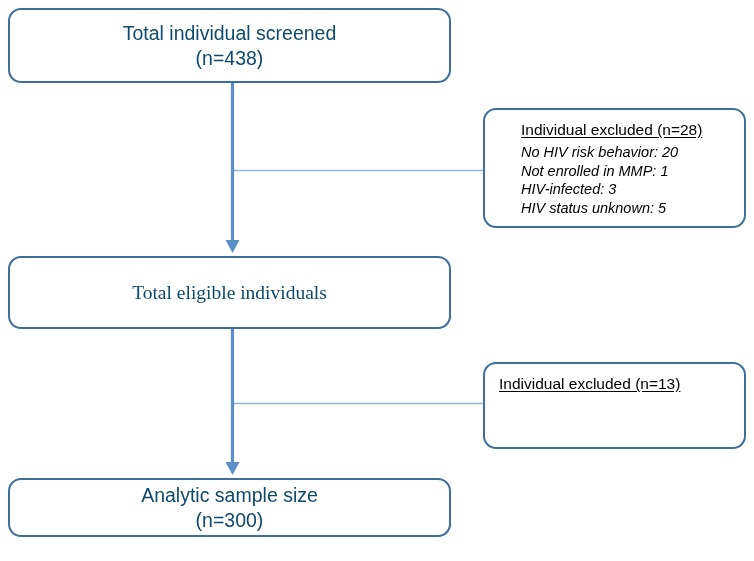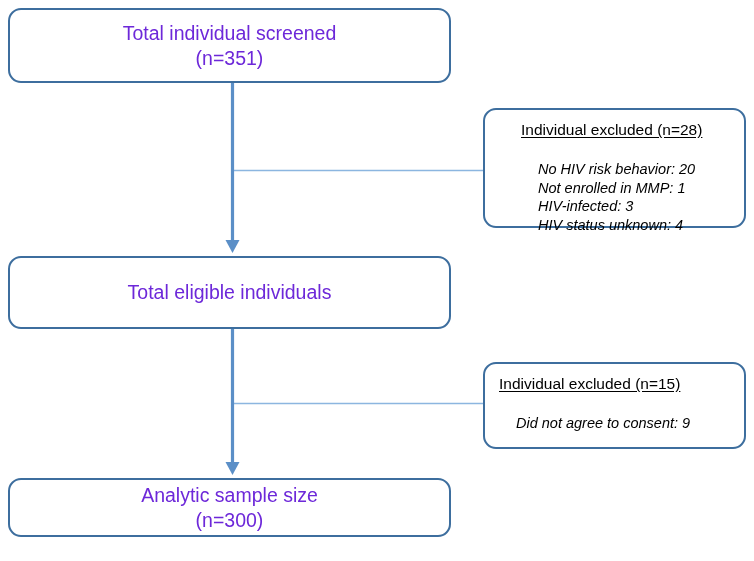--- a/index.html
+++ b/index.html
@@ -43,26 +43,26 @@
     display: flex;
     flex-direction: column;
     align-items: center;
     justify-content: center;
     text-align: center;
   }
   .node-line {
     display: block;
     font-size: 19.5px;
     line-height: 25px;
-    color: #6d28d9;
+    color: #0c4a6e;
     white-space: nowrap;
   }
 
   #node-screened { left: 8px;  top: 8px;   width: 443px; height: 75px; }
-  #node-eligible { left: 8px;  top: 256px; width: 443px; height: 73px; }
+  #node-eligible { left: 8px;  top: 256px; width: 443px; height: 73px; font-family: Liberation Serif, serif; }
   #node-analytic { left: 8px;  top: 478px; width: 443px; height: 59px; }
 
   
   .excl-box {
     position: absolute;
     box-sizing: border-box;
     background: #ffffff;
     border: 2px solid #3d6e9e;
     border-radius: 13px;
     padding: 9px 0 9px 14px;
@@ -75,21 +75,21 @@
     display: inline-block;
     font-size: 15.5px;
     line-height: 21px;
     text-decoration: underline;
     text-underline-offset: 2px;
     white-space: nowrap;
     margin-bottom: 3px;
   }
   .excl-list {
     list-style: none;
-    margin: 17px;
+    margin: 0;
     padding: 0;
   }
   .excl-item {
     font-size: 14.5px;
     line-height: 18.5px;
     font-style: italic;
     white-space: nowrap;
   }
 </style>
 </head>
@@ -105,42 +105,41 @@
     <polygon points="225.5,240 239.5,240 232.5,253" fill="#5b8fc7"></polygon>
 
     <line x1="232" y1="403.5" x2="483" y2="403.5" stroke="#8cb6e0" stroke-width="1.6"></line>
 
     <line x1="232.5" y1="329" x2="232.5" y2="463" stroke="#5b8fc7" stroke-width="3.2"></line>
     <polygon points="225.5,462 239.5,462 232.5,475" fill="#5b8fc7"></polygon>
   </svg>
 
   <div class="node-box" id="node-screened">
     <span class="node-line">Total individual screened</span>
-    <span class="node-line">(n=351)</span>
+    <span class="node-line">(n=438)</span>
   </div>
 
   <div class="node-box" id="node-eligible">
     <span class="node-line">Total eligible individuals</span>
   </div>
 
   <div class="node-box" id="node-analytic">
     <span class="node-line">Analytic sample size</span>
     <span class="node-line">(n=300)</span>
   </div>
 
   <div class="excl-box" id="excl-box-1">
     <span class="excl-title">Individual excluded (n=28)</span>
     <ul class="excl-list">
       <li class="excl-item">No HIV risk behavior: 20</li>
       <li class="excl-item">Not enrolled in MMP: 1</li>
       <li class="excl-item">HIV-infected: 3</li>
-      <li class="excl-item">HIV status unknown: 4</li>
+      <li class="excl-item">HIV status unknown: 5</li>
     </ul>
   </div>
 
   <div class="excl-box" id="excl-box-2">
-    <span class="excl-title">Individual excluded (n=15)</span>
+    <span class="excl-title">Individual excluded (n=13)</span>
     <ul class="excl-list">
-      <li class="excl-item">Did not agree to consent: 9</li>
     </ul>
   </div>
 
 </div>
 
 </body></html>

